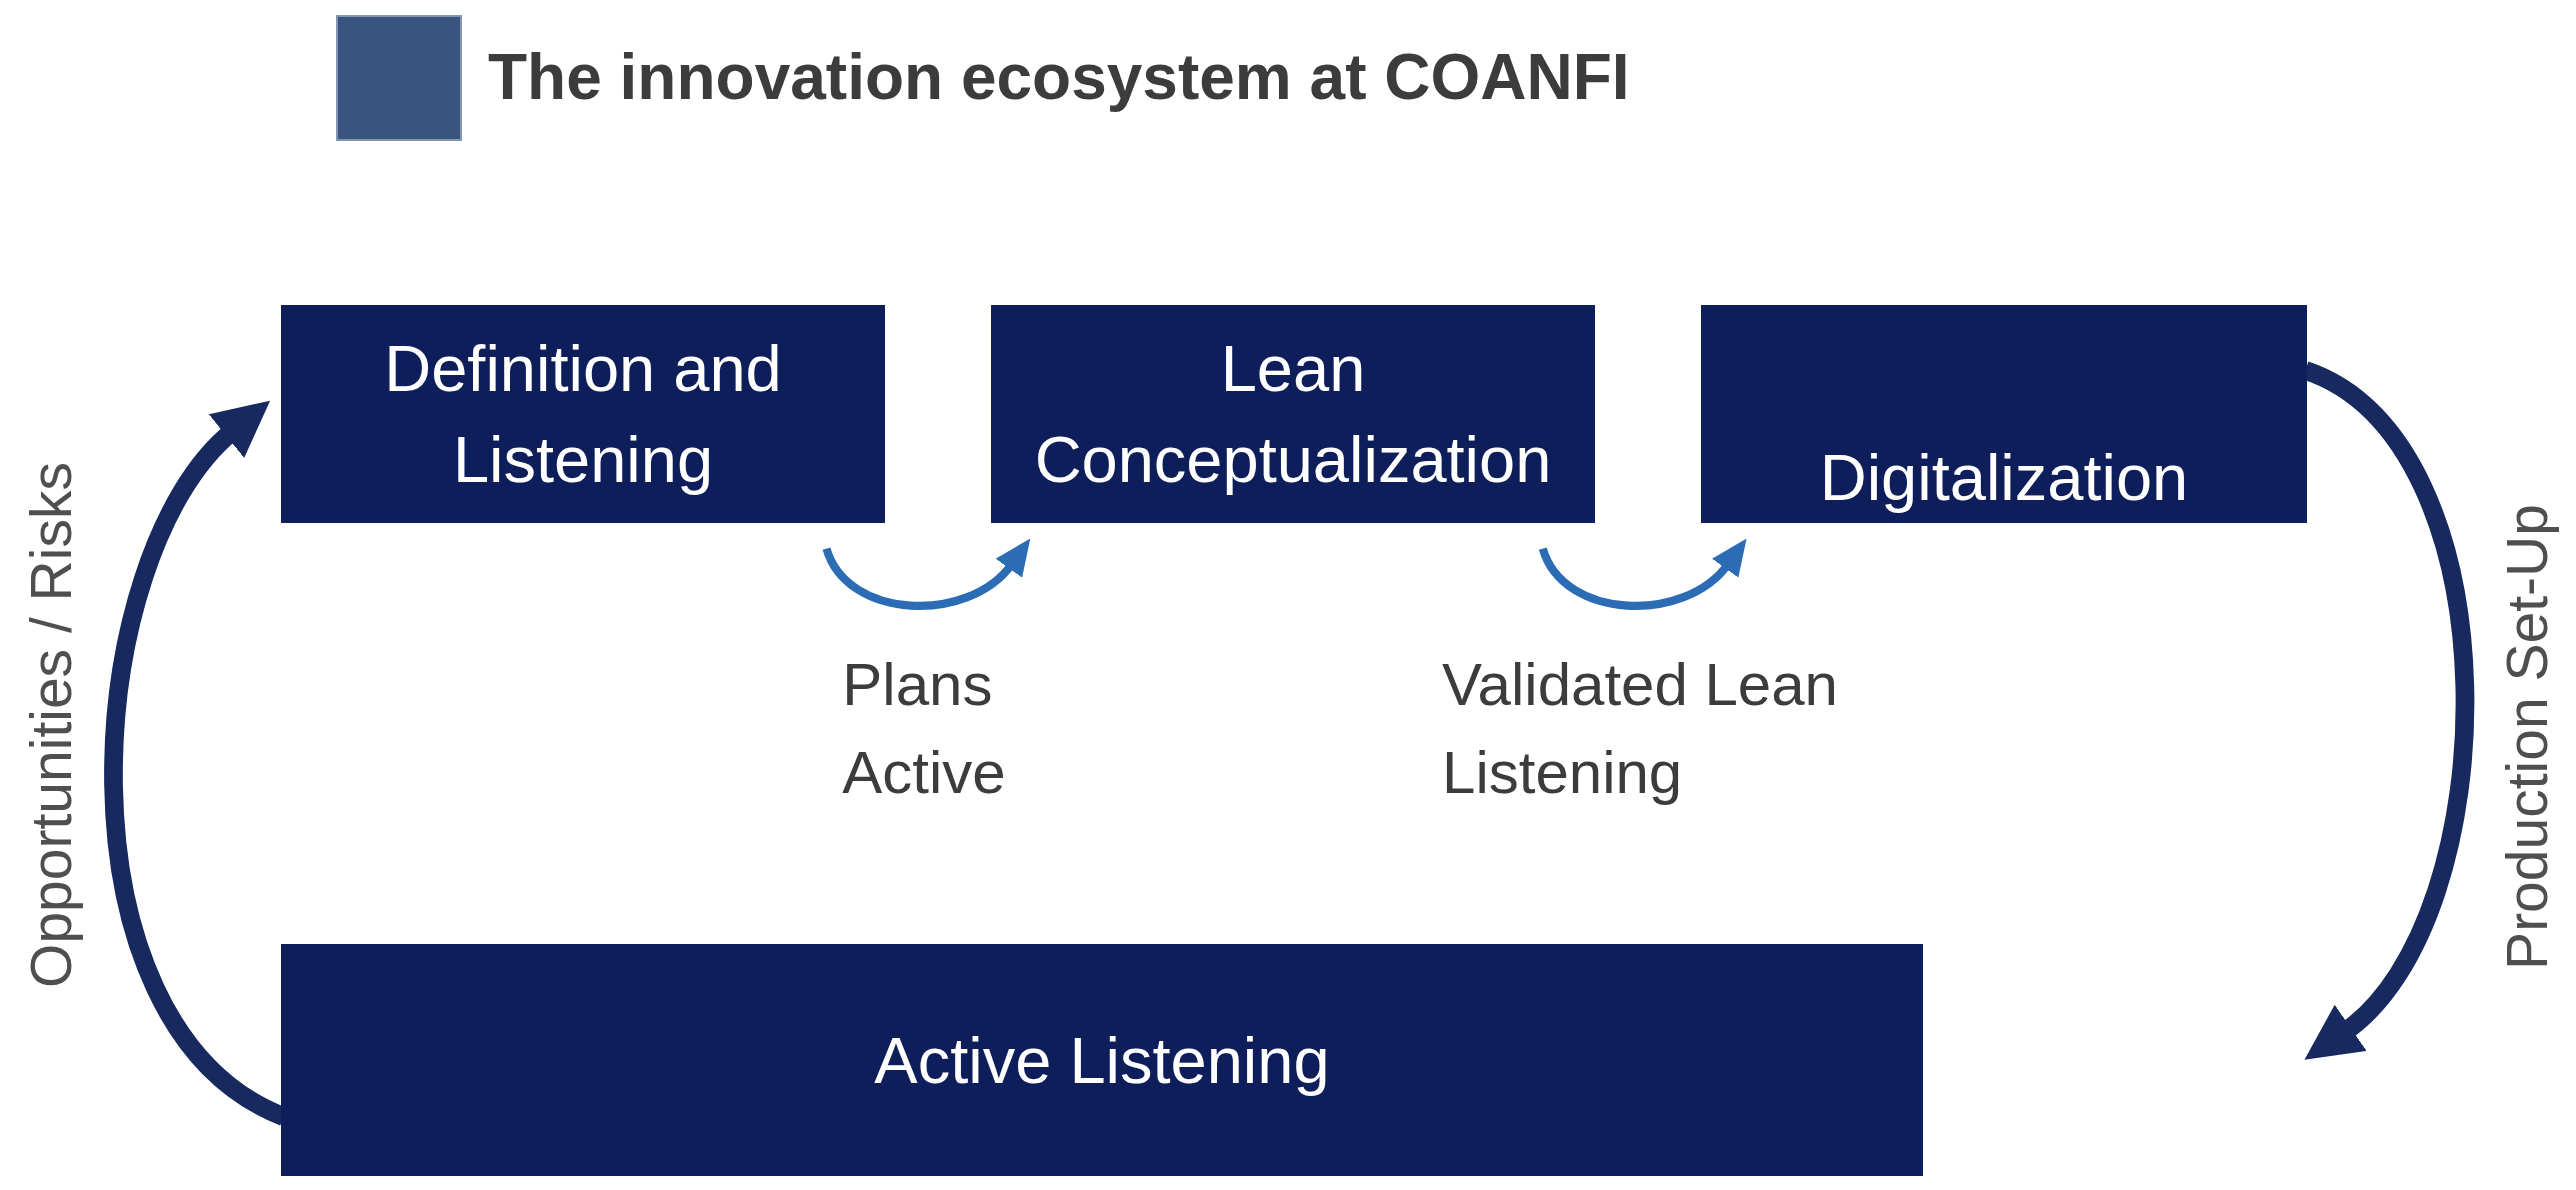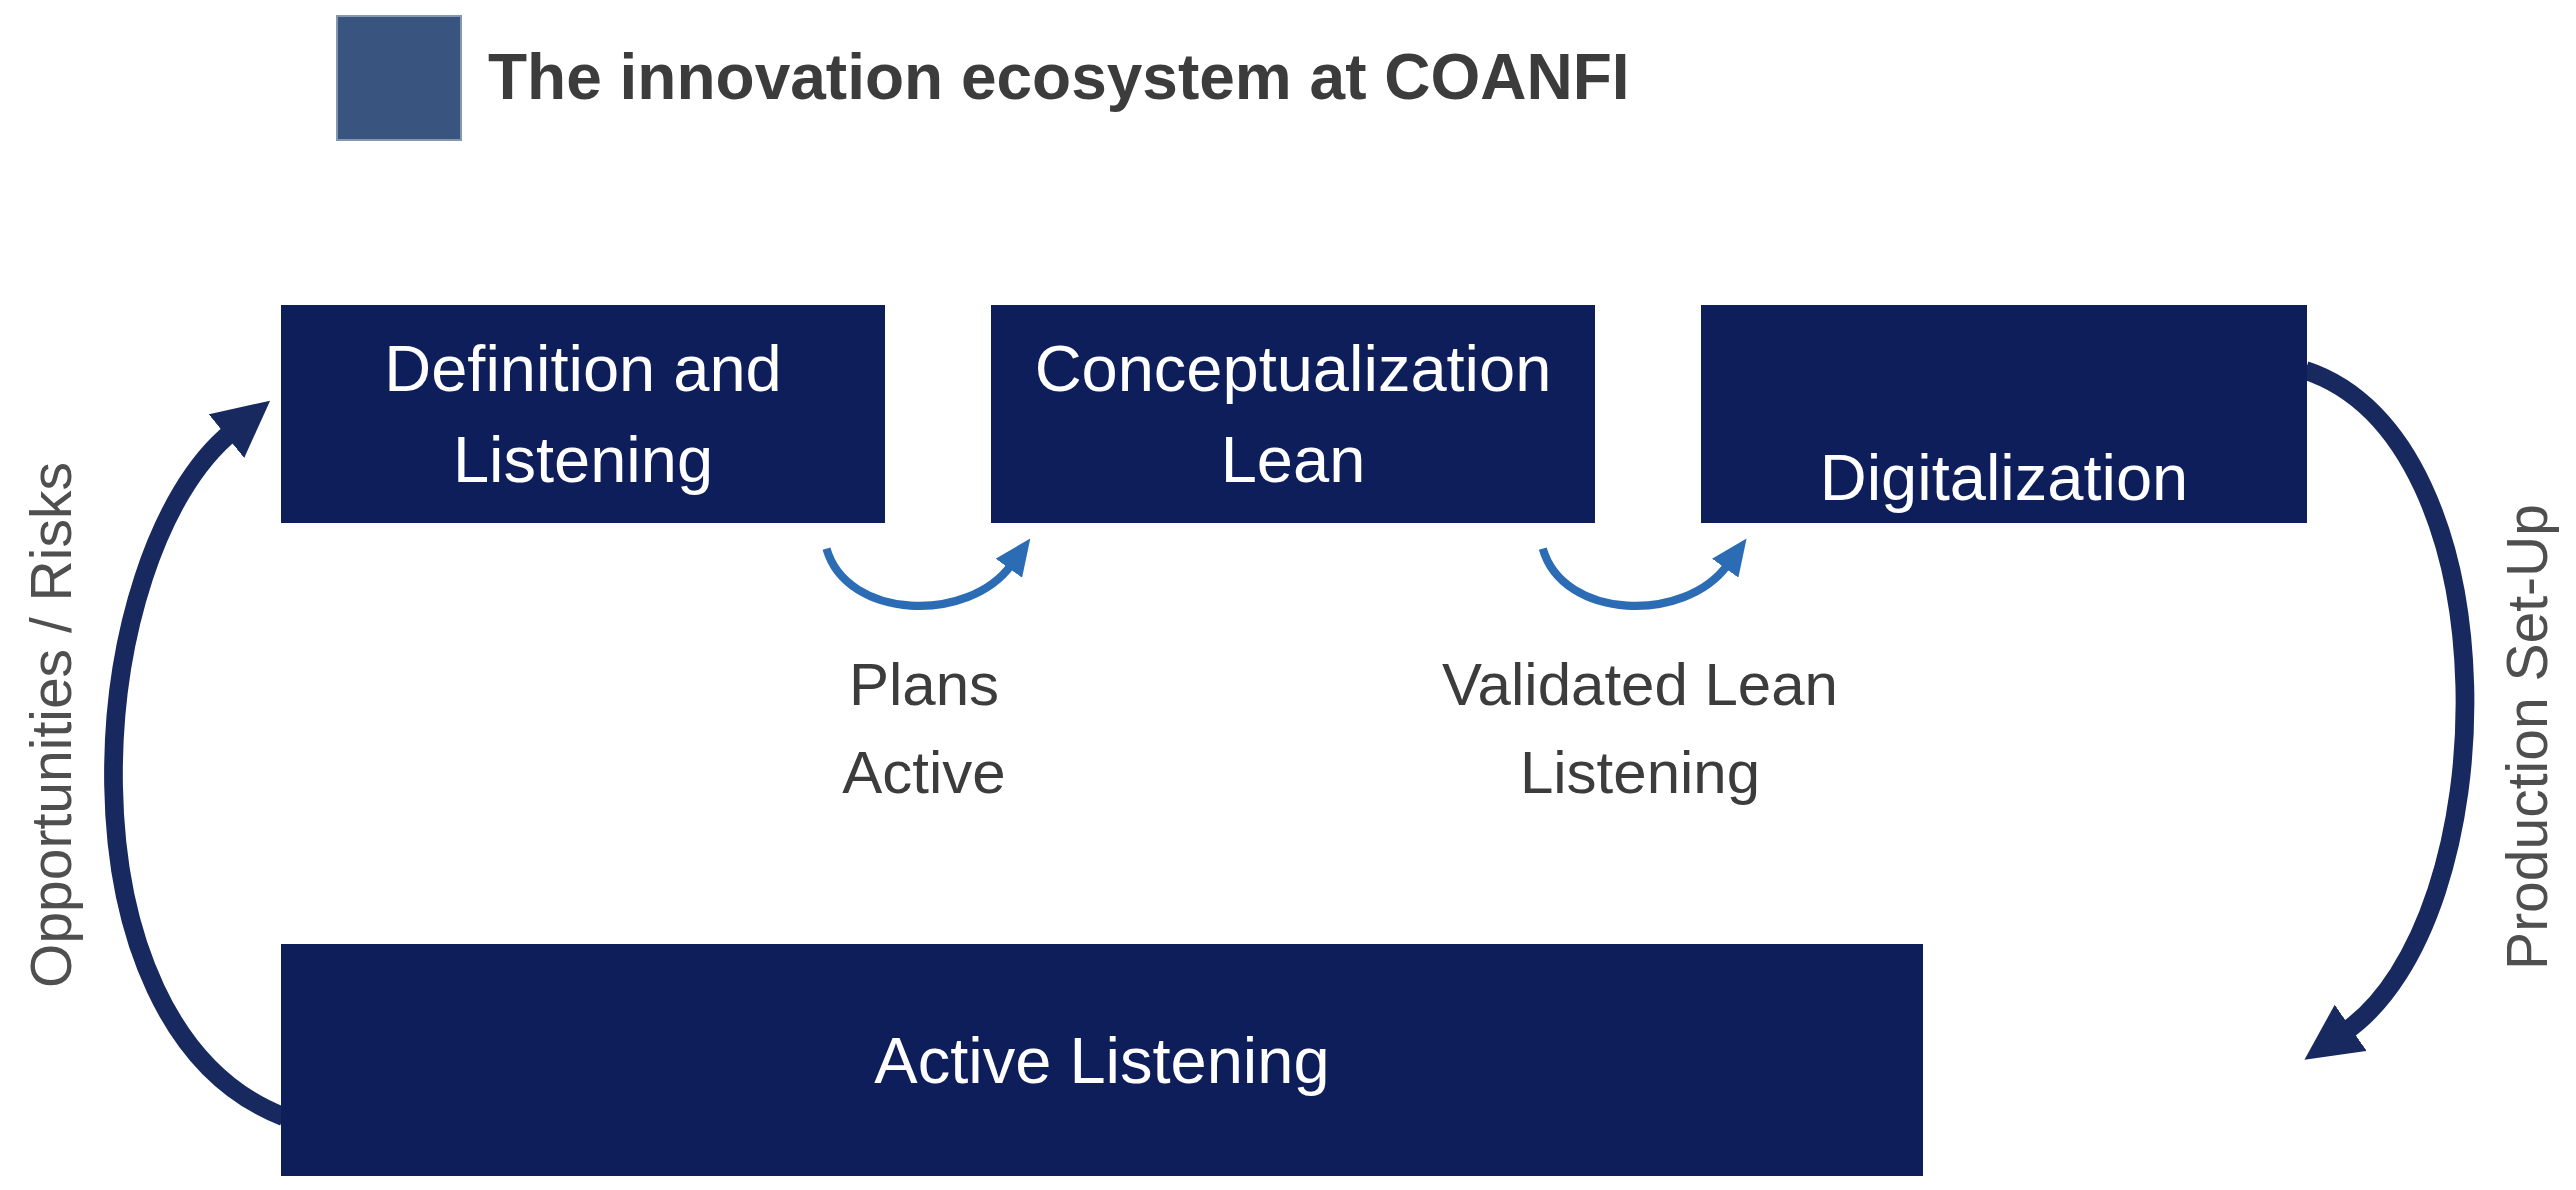--- a/index.html
+++ b/index.html
@@ -35,21 +35,21 @@
   #box-lean{left:991px;}
   #box-digitalization{left:1701px;width:606px;justify-content:flex-end;}
   .base-box{
     position:absolute;left:281px;top:944px;width:1642px;height:232px;
     background:var(--box-navy);color:var(--box-text);
     display:flex;align-items:center;justify-content:center;
     font-size:65px;
   }
   .flow-label{
     position:absolute;transform:translate(-50%,-50%);
-    text-align:center;font-size:60px;line-height:88px;
+    font-size:60px;line-height:88px;
     color:var(--text-gray);white-space:nowrap;
   }
   #flow-label-plans{left:924px;top:729px;}
   #flow-label-validated{left:1640px;top:729px;}
   .side-label{
     position:absolute;transform:translate(-50%,-50%) rotate(-90deg);
     font-size:57px;color:var(--side-text-gray);white-space:nowrap;
   }
   #side-label-left{left:51px;top:725px;}
   #side-label-right{left:2527px;top:737px;}
@@ -78,22 +78,22 @@
   <path class="big-arrow" d="M 2832 455 C 3090 540, 3080 1130, 2880 1268" marker-end="url(#bigHead)"></path>
   <path class="small-arrow" d="M 1015 674 C 1040 762, 1190 766, 1242 694" marker-end="url(#smallHead)"></path>
   <path class="small-arrow" d="M 1895 674 C 1920 762, 2070 766, 2122 694" marker-end="url(#smallHead)"></path>
 </svg>
 
 <div class="stage-box" id="box-definition">
   <span class="line">Definition and</span>
   <span class="line">Listening</span>
 </div>
 <div class="stage-box" id="box-lean">
+  <span class="line">Lean</span>
   <span class="line">Conceptualization</span>
-  <span class="line">Lean</span>
 </div>
 <div class="stage-box" id="box-digitalization">
   <span class="line">Digitalization</span>
 </div>
 
 <div class="flow-label" id="flow-label-plans">
   <span class="line" style="display:block">Plans</span>
   <span class="line" style="display:block">Active</span>
 </div>
 <div class="flow-label" id="flow-label-validated">

